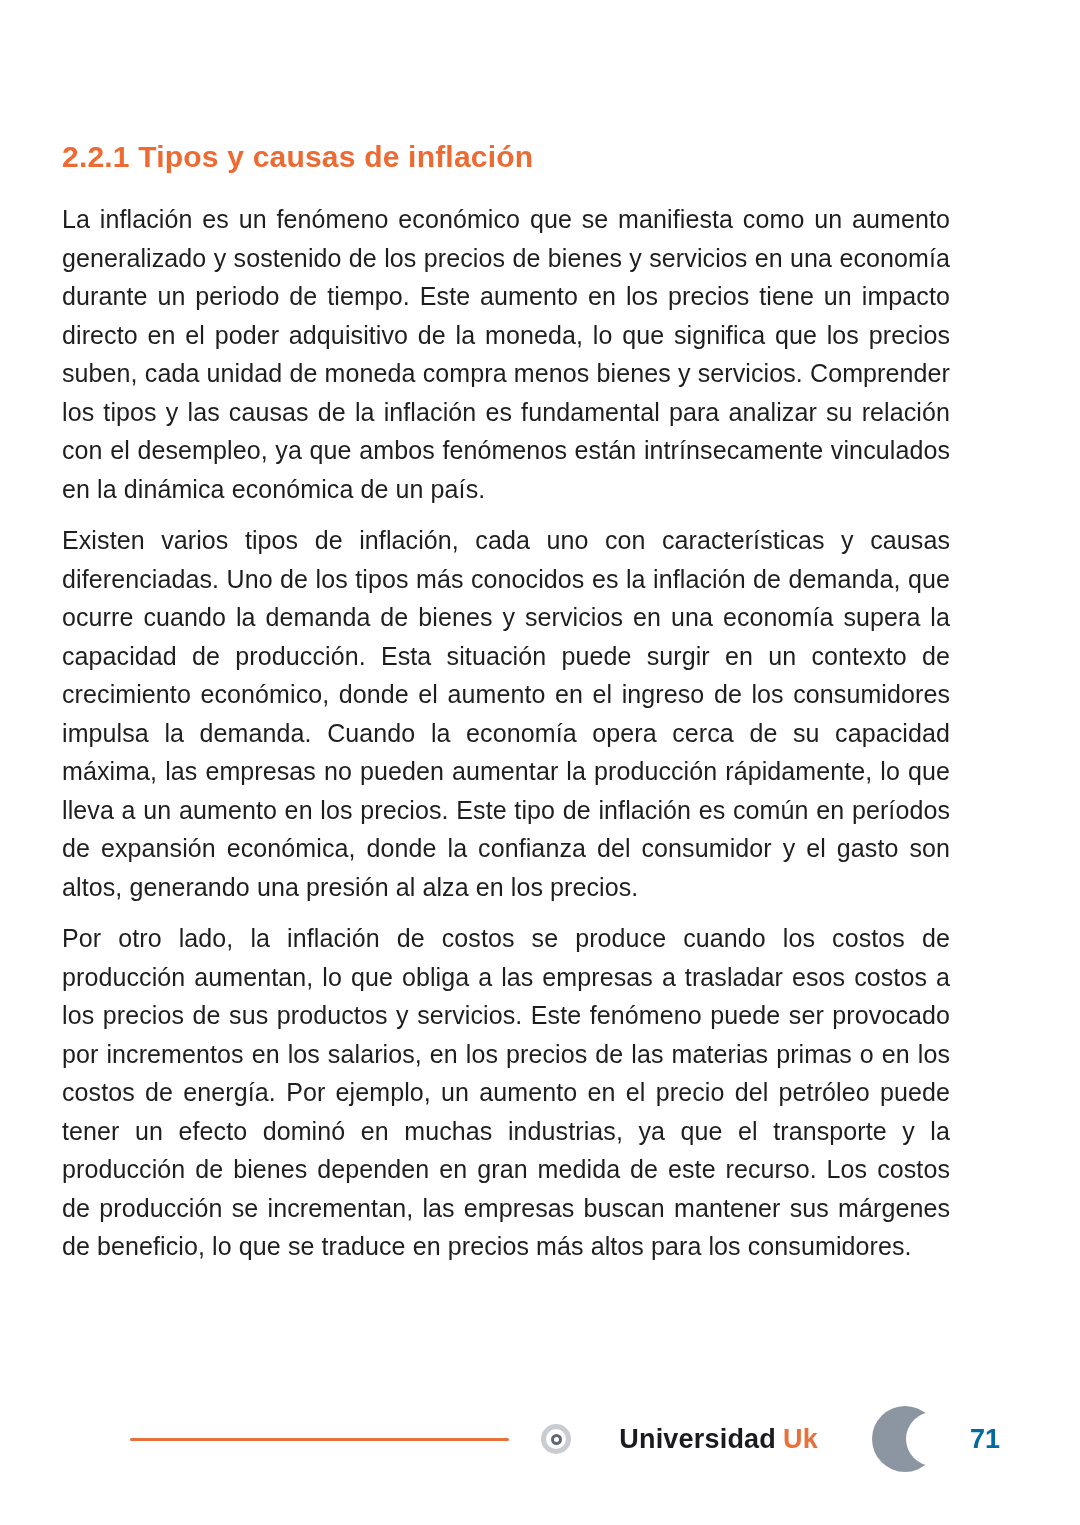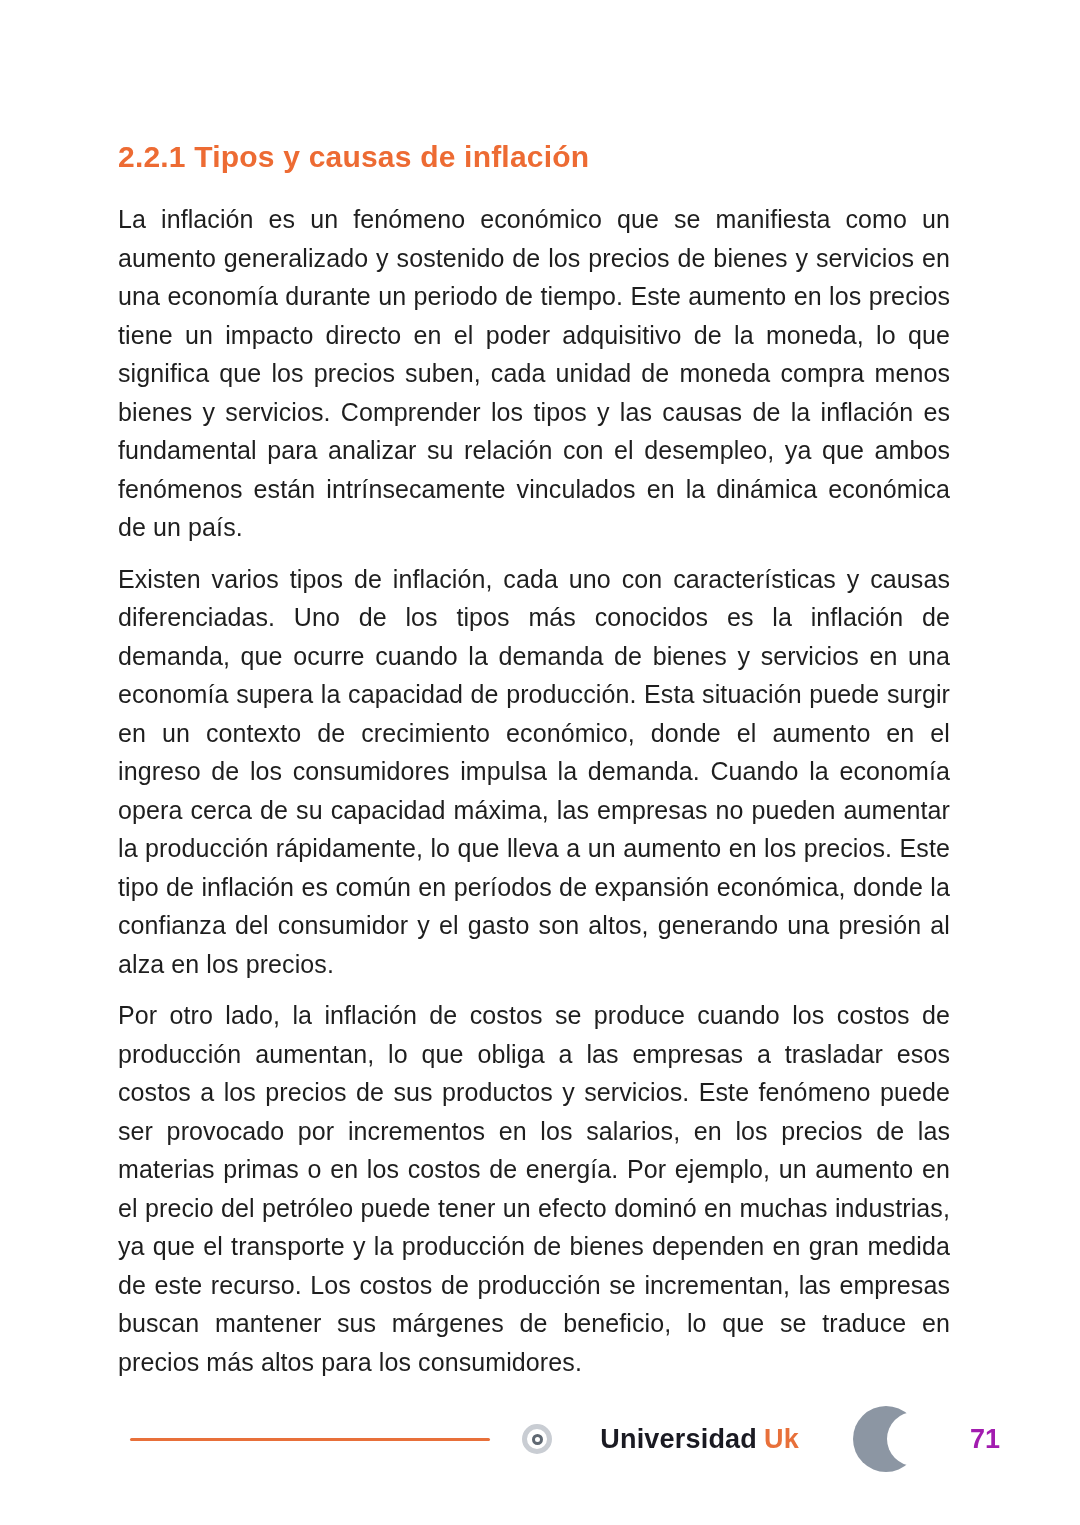--- a/index.html
+++ b/index.html
@@ -12,21 +12,21 @@
     height: 1525px;
     overflow: hidden;
     font-family: "Liberation Sans", sans-serif;
   }
   .page {
     position: relative;
     width: 1080px;
     height: 1525px;
     background: #ffffff;
     box-sizing: border-box;
-    padding: 140px 130px 0 118px;
+    padding: 140px 130px 0 62px;
   }
   .heading {
     margin: 0 0 26px 0;
     font-size: 30px;
     line-height: 34px;
     font-weight: 700;
     color: #ED6B33;
     letter-spacing: 0.2px;
   }
   .body-text {
@@ -85,24 +85,24 @@
     color: #E8703A;
     margin-left: 7px;
   }
   .crescent {
     flex: 0 0 auto;
     margin-left: 22px;
     display: block;
   }
   .page-num {
     flex: 0 0 auto;
-    margin-left: 19px;
+    margin-left: 0;
     font-size: 27px;
     font-weight: 600;
-    color: #a21caf;
+    color: #0369a1;
   }
 </style>
 </head>
 <body>
 
 <div class="page">
 
   <h1 class="heading">2.2.1 Tipos y causas de inflación</h1>
 
   <p class="body-text">La inflación es un fenómeno económico que se manifiesta como un aumento generalizado y sostenido de los precios de bienes y servicios en una economía durante un periodo de tiempo. Este aumento en los precios tiene un impacto directo en el poder adquisitivo de la moneda, lo que significa que los precios suben, cada unidad de moneda compra menos bienes y servicios. Comprender los tipos y las causas de la inflación es fundamental para analizar su relación con el desempleo, ya que ambos fenómenos están intrínsecamente vinculados en la dinámica económica de un país.</p>

